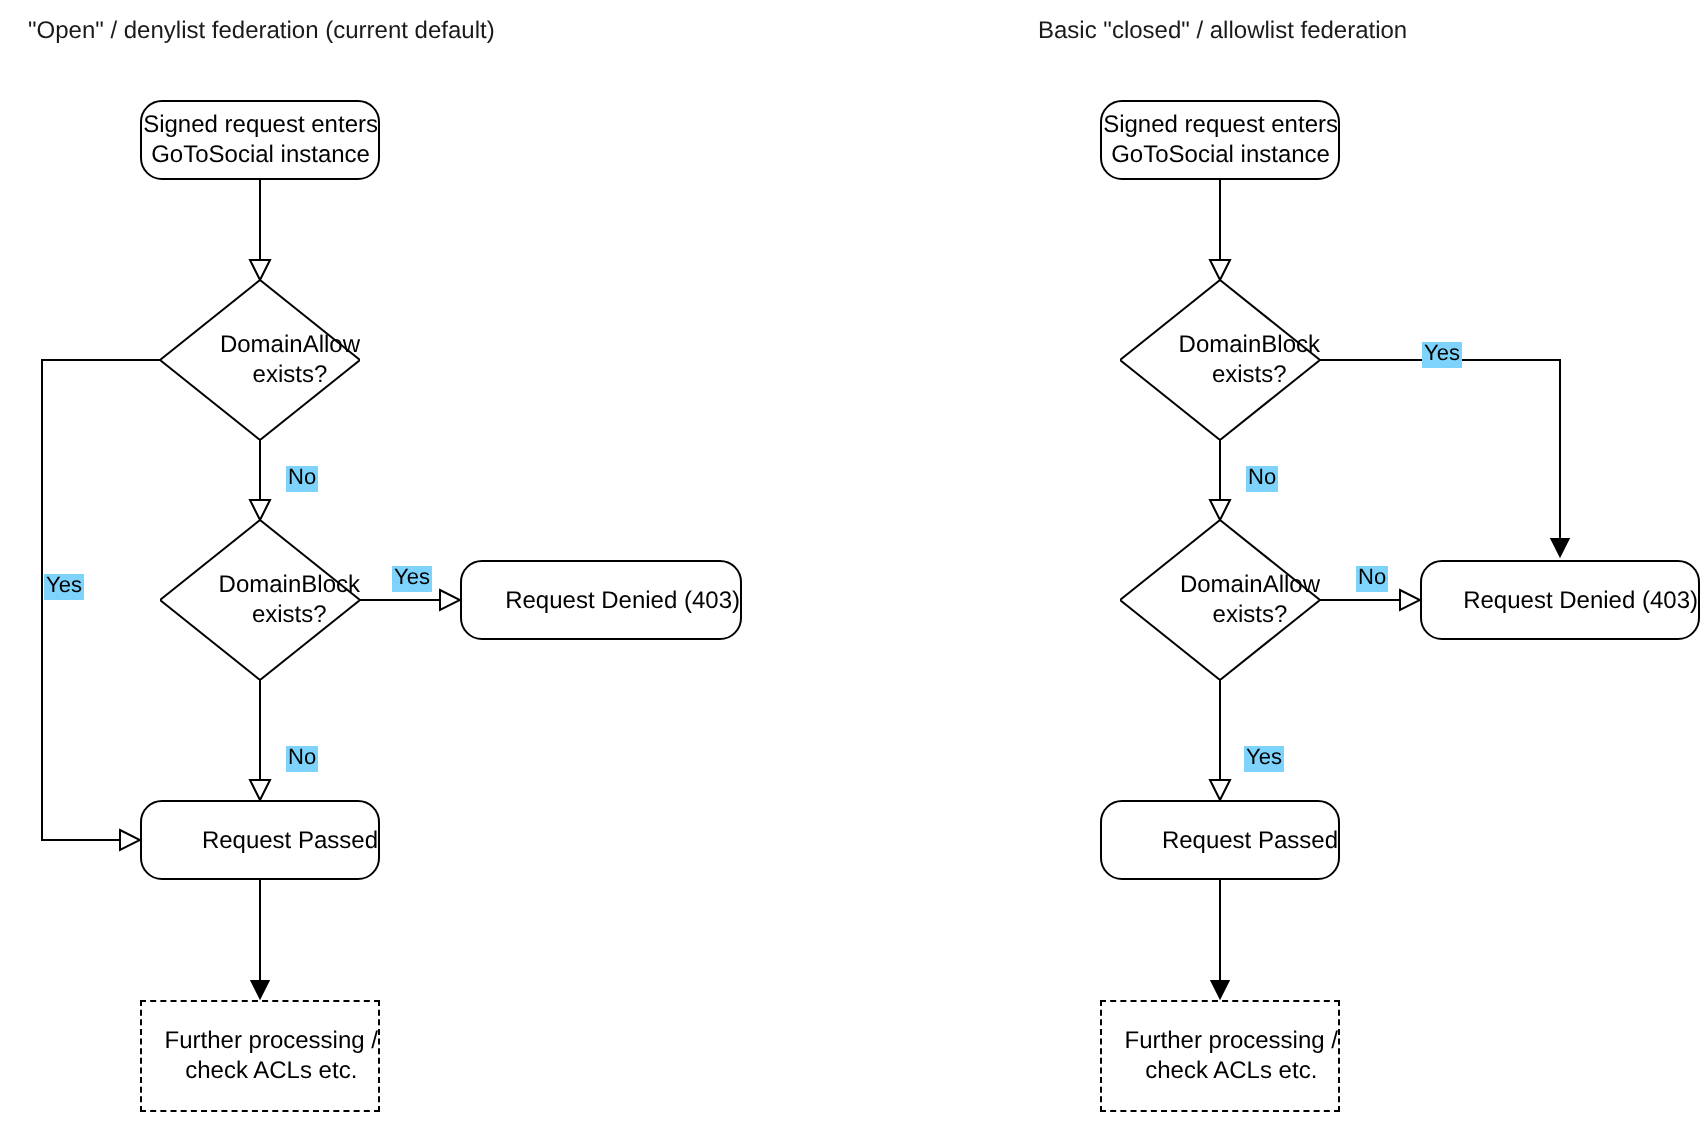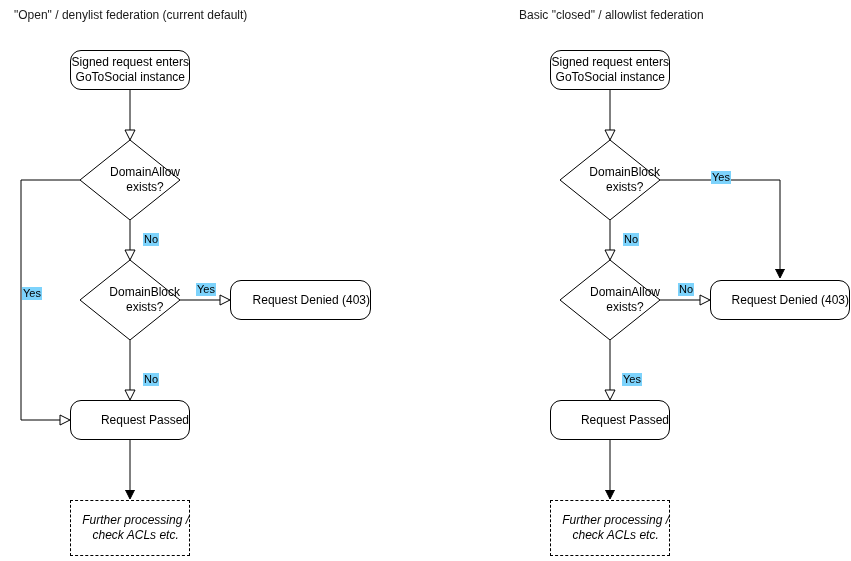--- a/index.html
+++ b/index.html
@@ -46,21 +46,20 @@
     color: #000000;
     background: #ffffff;
   }
   .node.rounded {
     border: 1px solid #000000;
     border-radius: 11px;
   }
   .node.dashed {
     border: 1px dashed #000000;
     border-radius: 0;
-    font-style: italic;
   }
   .node.diamond {
     border: none;
     background: transparent;
   }
   .diamond-svg {
     position: absolute;
     left: 0;
     top: 0;
   }

